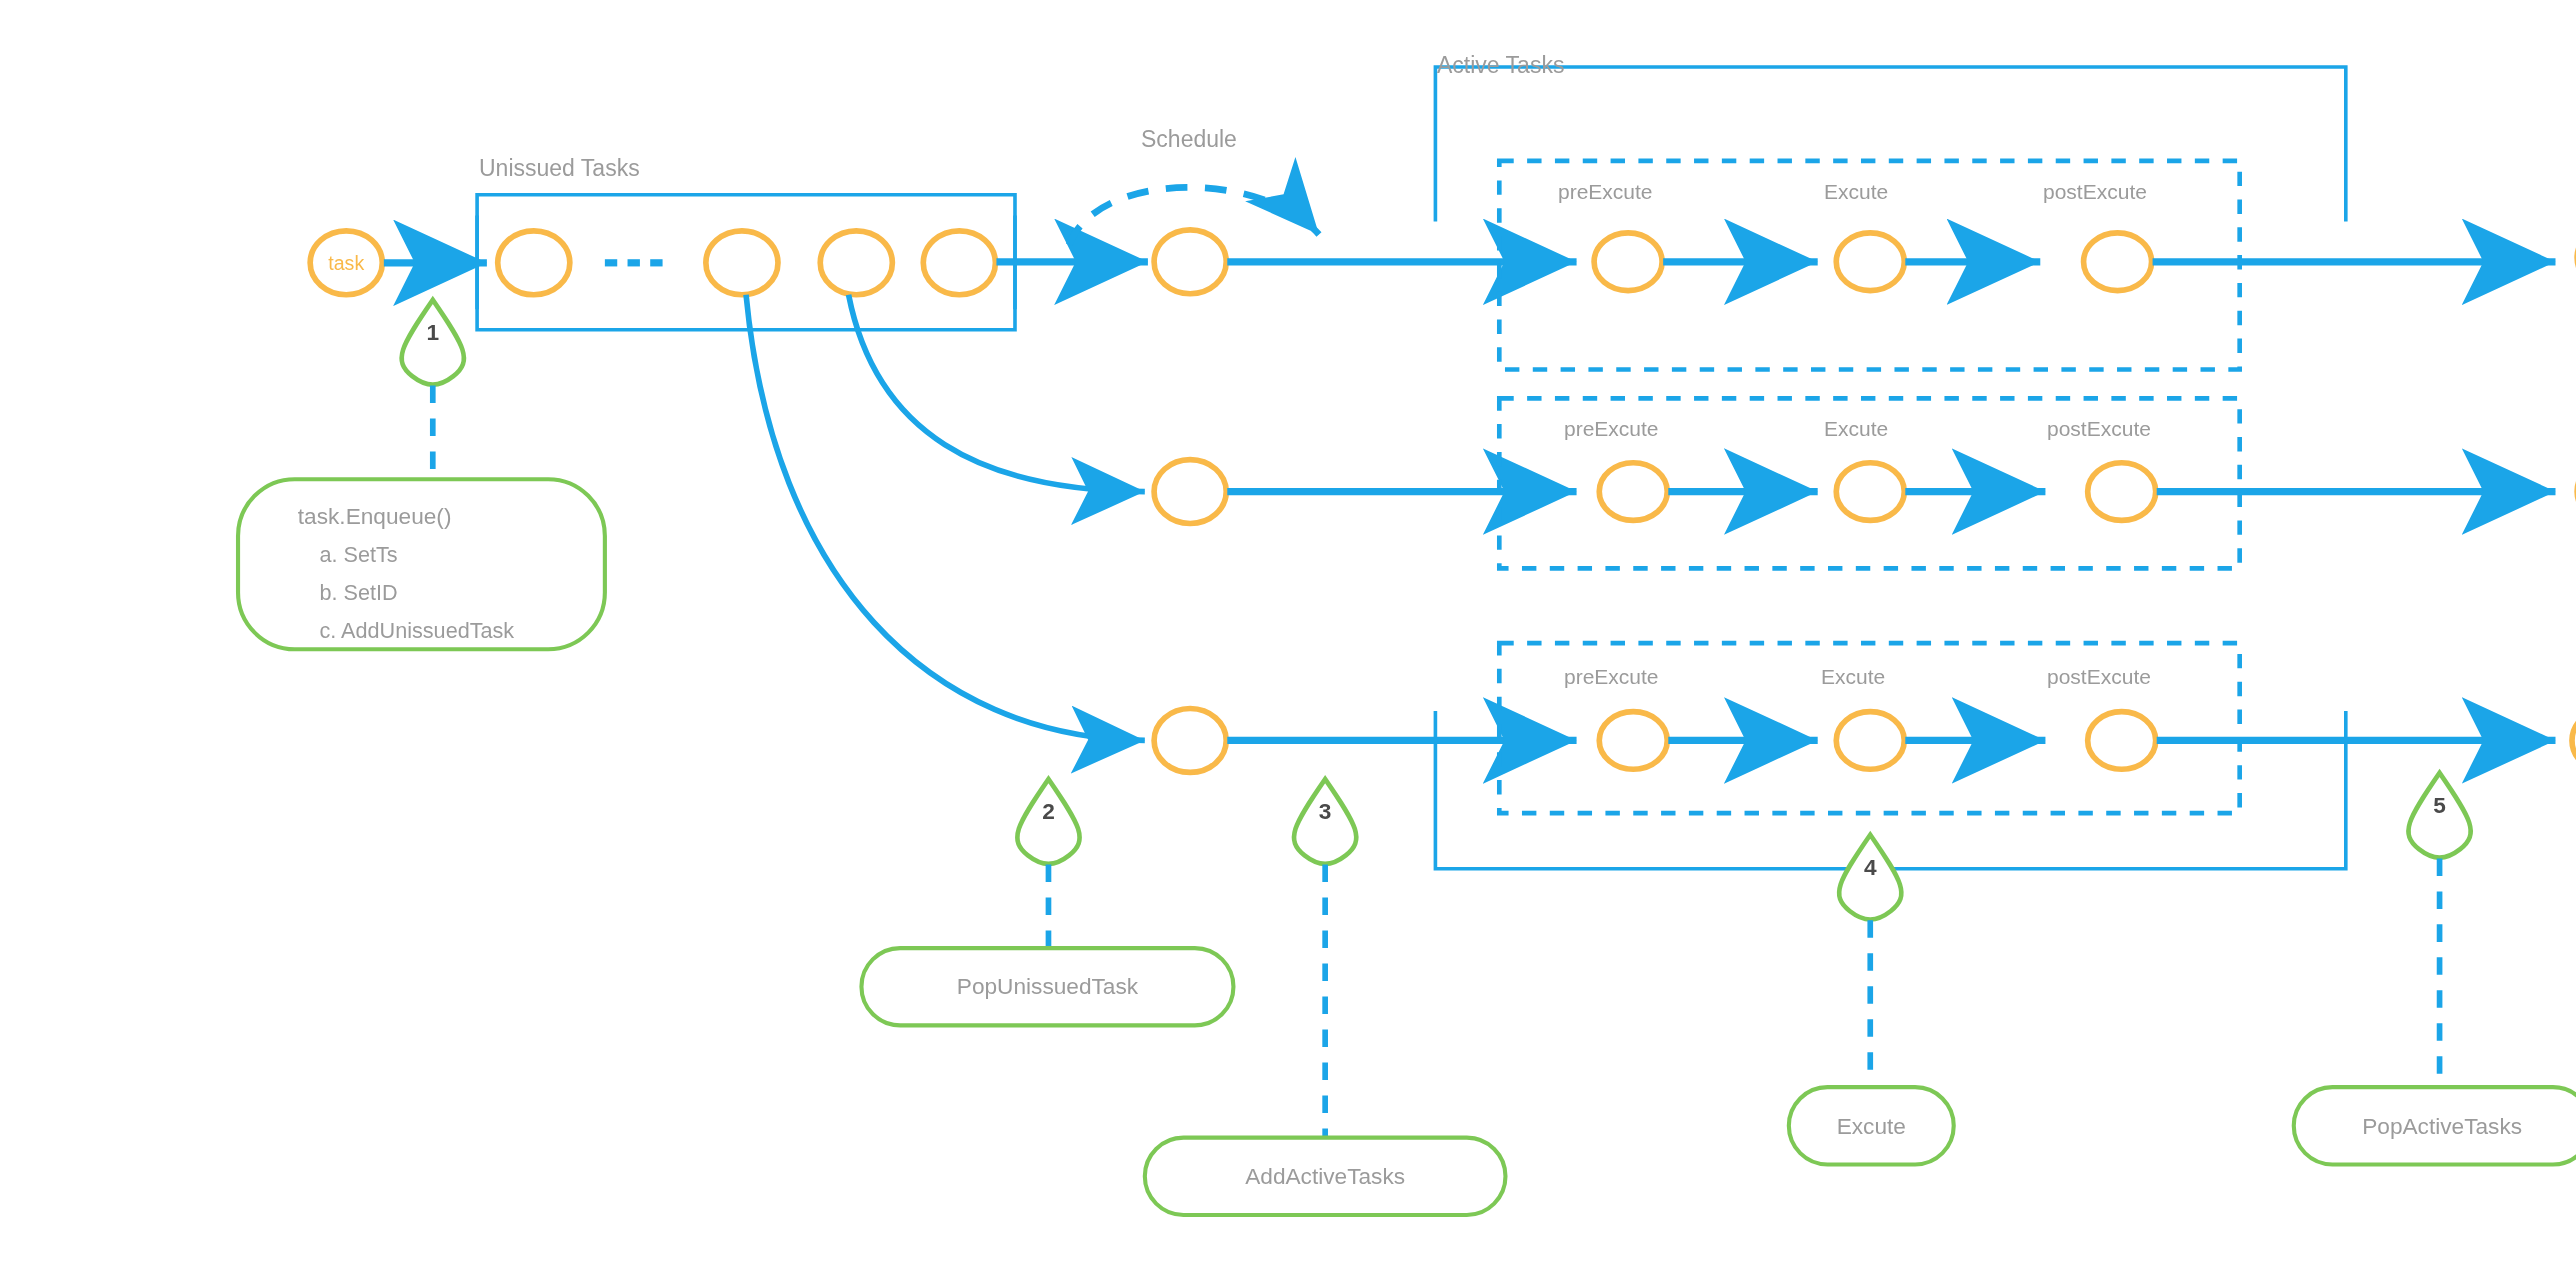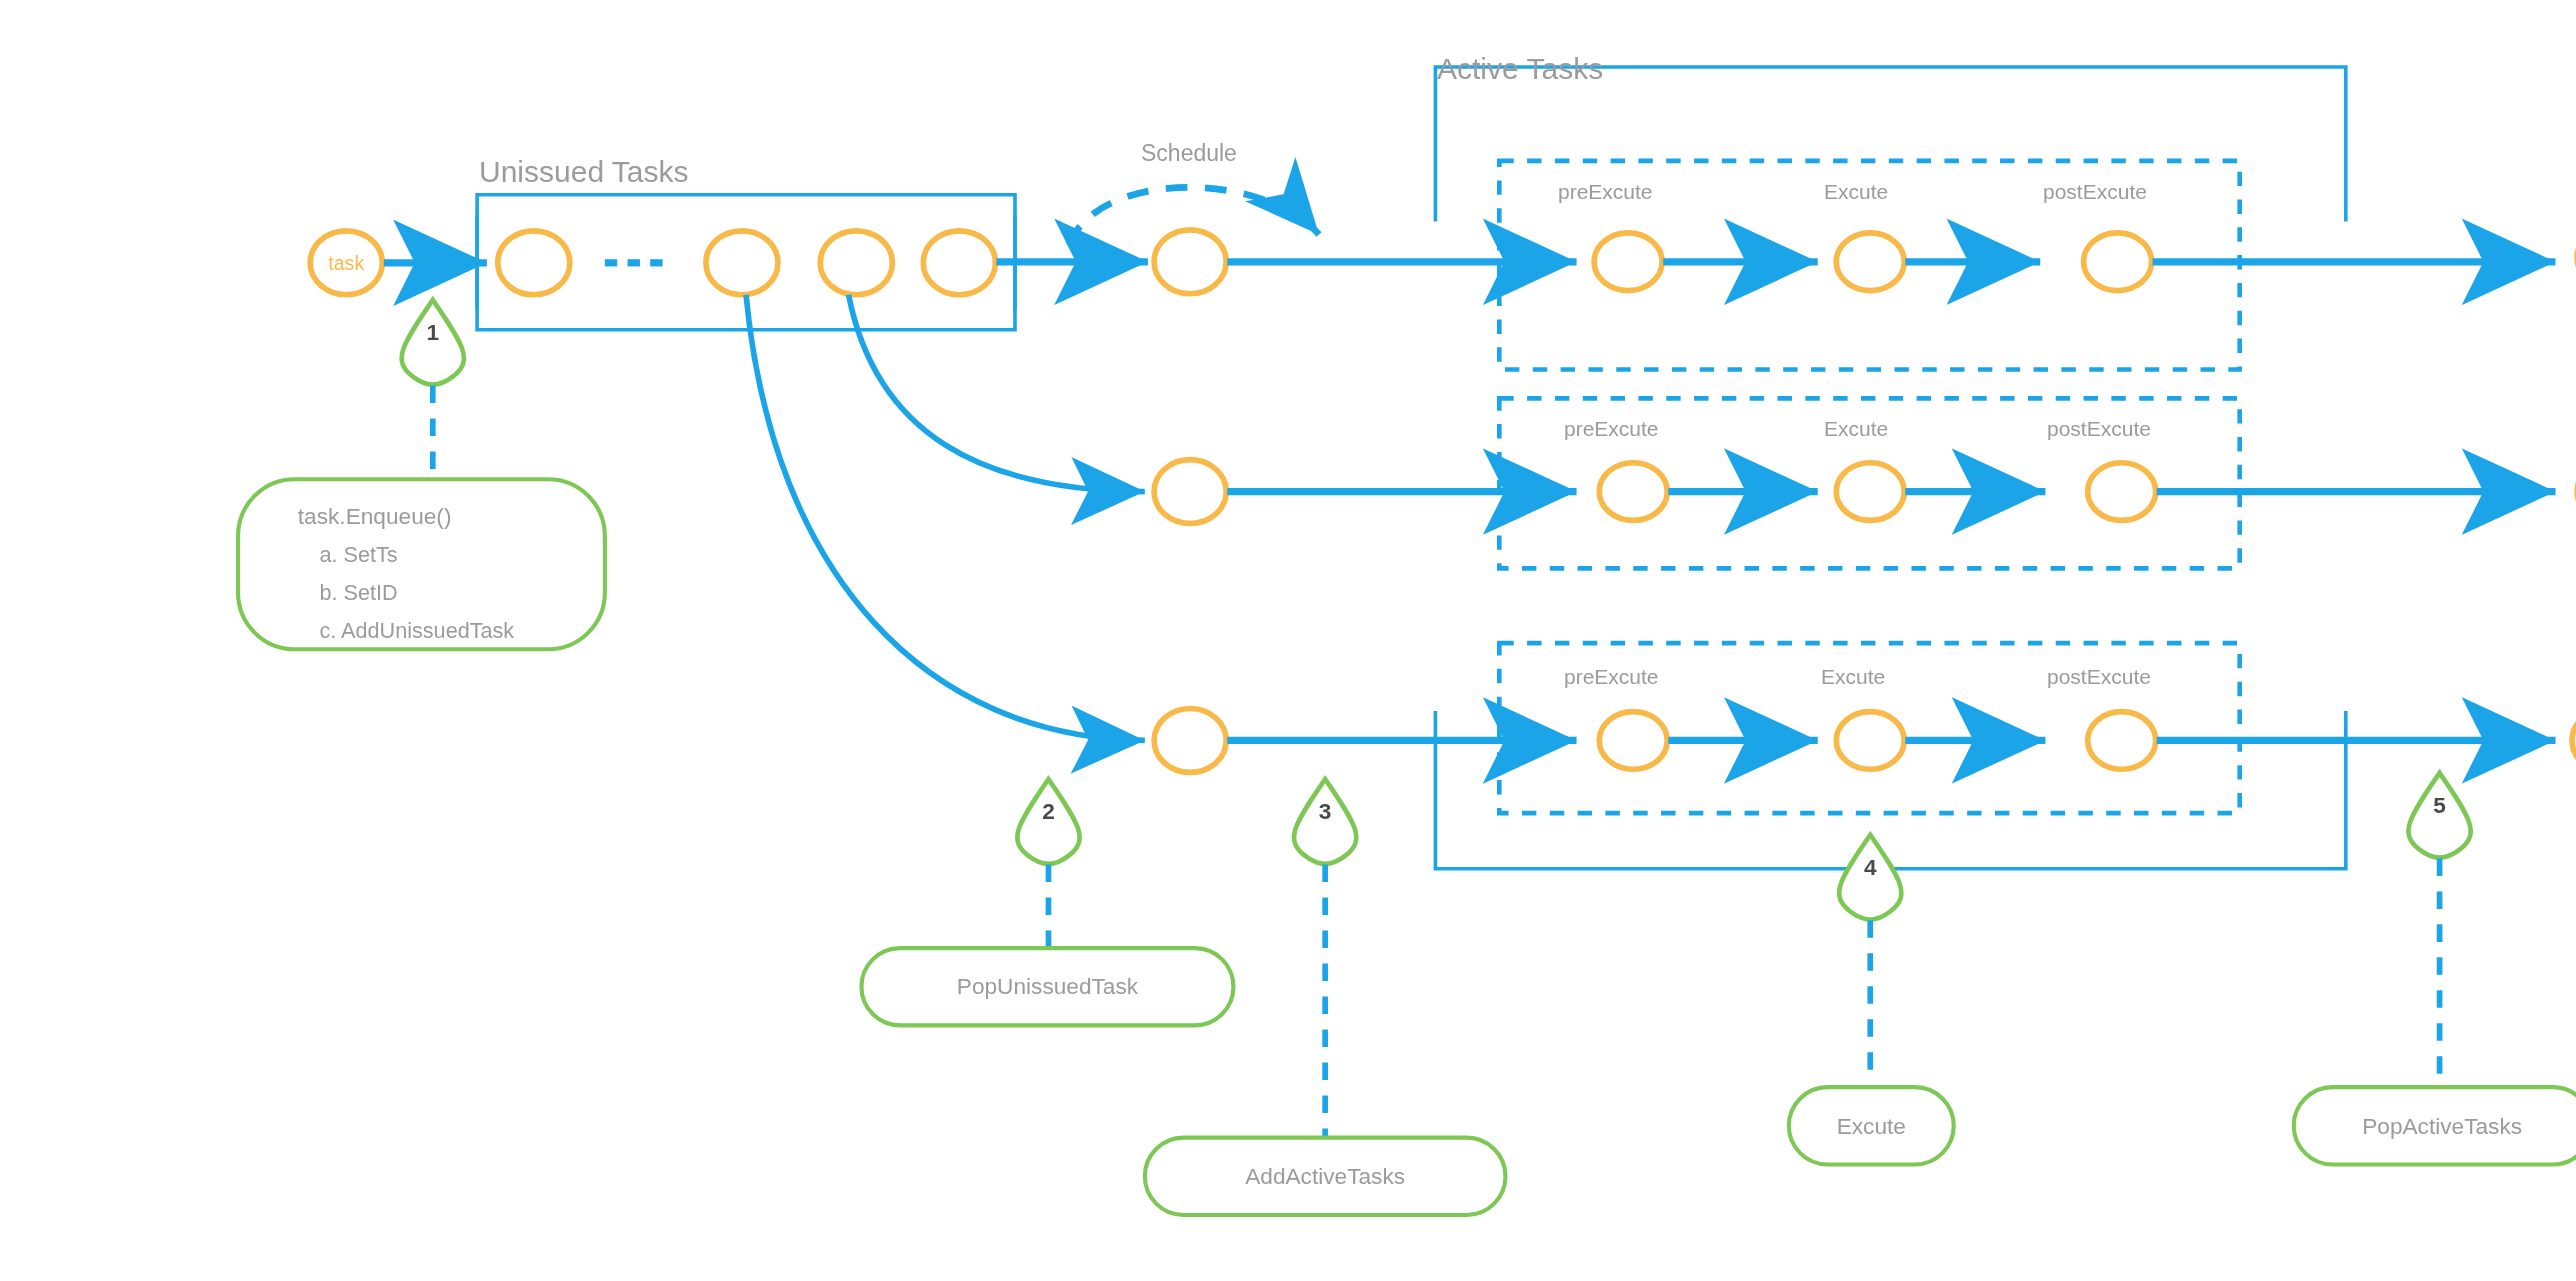--- a/index.html
+++ b/index.html
@@ -1,20 +1,20 @@
 <!DOCTYPE html>
 <html style="font-size:8.2px"><head>
 <meta charset="utf-8">
 <style>
   html,body{margin:0;padding:0;background:#ffffff;}
   body{font-family:"Liberation Sans", sans-serif;}
   #stage{position:relative;width:3114px;height:1282px;background:#ffffff;overflow:hidden;}
   svg.layer{position:absolute;left:0;top:0;width:3114px;height:1282px;}
   .lbl{position:absolute;color:#9b9b9b;font-family:"Liberation Sans",sans-serif;white-space:nowrap;}
-  .lbl.sec{font-size:30px;}
+  .lbl.sec{font-size:23px;}
   .lbl.stage{font-size:21px;}
   .lbl.sched{font-size:23px;}
   .node-text{fill:#f9b949;font-size:38px;font-family:"Liberation Sans",sans-serif;}
   .marker-num{fill:#4a4a4a;font-size:44px;font-family:"Liberation Sans",sans-serif;font-weight:bold;}
   .callout-text{fill:#9b9b9b;font-size:44px;font-family:"Liberation Sans",sans-serif;}
   .callout-text.small{font-size:42px;}
 </style>
 </head>
 <body>
 
@@ -157,21 +157,21 @@
       <text class="callout-text" x="4740" y="2200" text-anchor="middle">PopActiveTasks</text>
     </g>
 
     <text class="node-text" x="672" y="524" text-anchor="middle">task</text>
   </svg>
 
   <div class="lbl sec" style="left:479px;top:155px;text-align:right;">Unissued Tasks</div>
 
   <div class="lbl sec" style="left:1437px;top:52px;">Active Tasks</div>
 
-  <div class="lbl sched" style="left:1141px;top:140px;">Schedule</div>
+  <div class="lbl sched" style="left:1141px;top:126px;">Schedule</div>
 
   <div class="lbl stage" style="left:1558px;top:180px;">preExcute</div>
   <div class="lbl stage" style="left:1824px;top:180px;">Excute</div>
   <div class="lbl stage" style="left:2043px;top:180px;">postExcute</div>
 
   <div class="lbl stage" style="left:1564px;top:417px;">preExcute</div>
   <div class="lbl stage" style="left:1824px;top:417px;">Excute</div>
   <div class="lbl stage" style="left:2047px;top:417px;">postExcute</div>
 
   <div class="lbl stage" style="left:1564px;top:665px;">preExcute</div>

